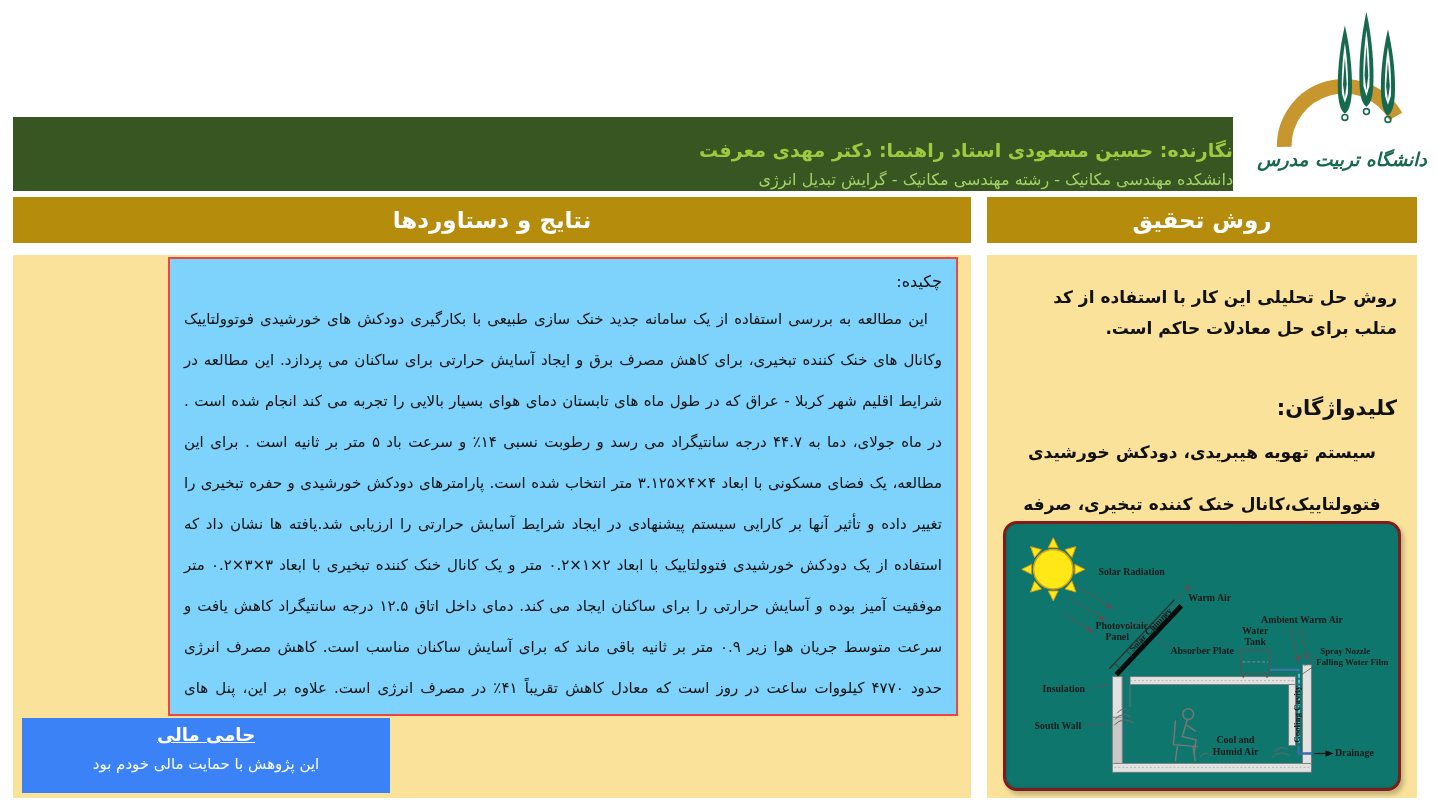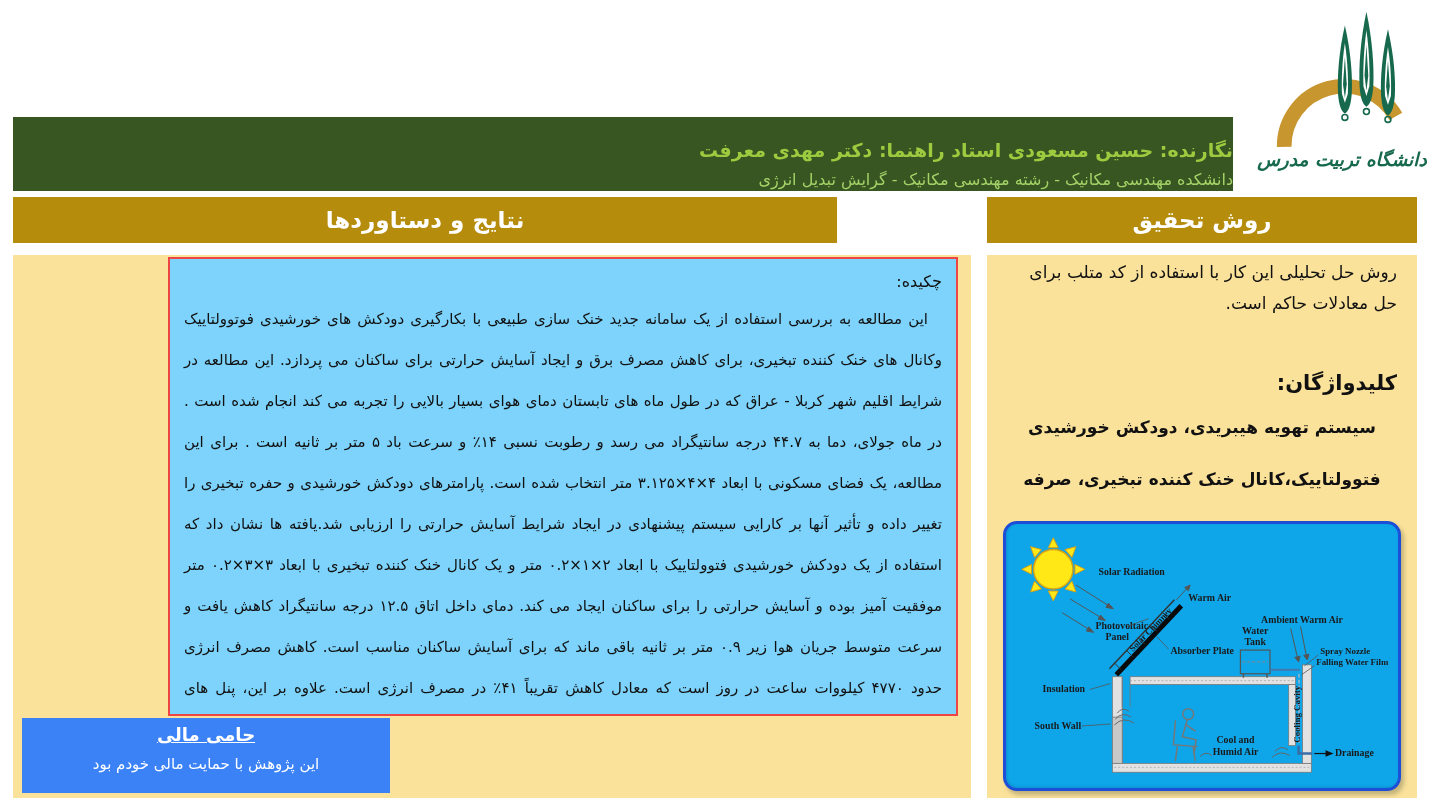--- a/index.html
+++ b/index.html
@@ -10,44 +10,44 @@
              color:#23430f;font-weight:bold;font-size:26px;line-height:37px;text-align:center;
              padding-top:14px;box-sizing:border-box;}
   .author-bar{position:absolute;left:13px;top:117px;width:1220px;height:74px;background:#375621;
               text-align:right;box-sizing:border-box;padding-top:22px;}
   .author-line{color:#9ccb3f;font-weight:bold;font-size:19px;}
   .affil-line{color:#a5d268;font-size:16px;margin-top:9px;}
   .logo{position:absolute;left:1247px;top:0px;width:186px;height:194px;}
   
   .hdr{position:absolute;top:197px;height:46px;background:#B58C0B;color:#ffffff;font-weight:bold;
        font-size:23px;line-height:46px;text-align:center;}
-  .hdr-left{left:13px;width:824px;}
+  .hdr-left{left:13px;width:958px;}
   .hdr-right{left:987px;width:430px;}
   
   .panel{position:absolute;top:255px;height:543px;background:#FBE29B;}
   .panel-left{left:13px;width:958px;}
   .panel-right{left:987px;width:430px;}
   
   .abstract{position:absolute;left:168px;top:257px;width:790px;height:459px;background:#7dd3fc;
             border:2px solid #ef4444;box-sizing:border-box;padding:6px 14px 0 14px;overflow:hidden;}
   .abs-h{font-size:16px;color:#111;line-height:34px;}
   .abs-b{margin:0;font-size:15px;color:#111;line-height:41px;text-align:justify;text-indent:14px;}
   
   .sponsor{position:absolute;left:22px;top:718px;width:368px;height:75px;background:#3b82f6;
            text-align:center;box-sizing:border-box;padding-top:6px;}
   .sp-h{color:#ffffff;font-weight:bold;font-size:18px;text-decoration:underline;}
   .sp-t{color:#ffffff;font-size:15px;margin-top:10px;}
   
-  .method-text{padding:2px 20px 0 20px;font-size:17px;font-weight:normal;color:#111;
+  .method-text{padding:27px 20px 0 20px;font-size:17px;font-weight:bold;color:#111;
                line-height:31px;text-align:right;}
   .kw-h{margin-top:52px;padding:0 20px;font-size:21px;font-weight:bold;color:#111;text-align:right;}
   .kw{margin-top:6px;padding:0 16px;font-size:17px;font-weight:bold;color:#111;text-align:center;
       line-height:52px;}
-  .diagram{position:absolute;left:16px;top:266px;width:398px;height:270px;background:#0ea5e9;
-           border:3px solid #1d4ed8;border-radius:14px;box-sizing:border-box;
+  .diagram{position:absolute;left:16px;top:266px;width:398px;height:270px;background:#0f766e;
+           border:3px solid #7f1d1d;border-radius:14px;box-sizing:border-box;
            box-shadow:3px 4px 4px rgba(90,90,60,0.35), inset 1px -1px 3px rgba(0,0,0,0.12);}
   .diagram svg{width:100%;height:100%;}
   .dlabel{font-family:"Liberation Serif","DejaVu Serif",serif;font-weight:bold;fill:#1a1a1a;font-size:10px;}
   .dlabel-s{font-family:"Liberation Serif","DejaVu Serif",serif;font-weight:bold;fill:#1a1a1a;font-size:9px;}
   .logo-text{font-family:"DejaVu Sans",sans-serif;font-weight:bold;font-style:italic;fill:#17694E;font-size:19px;}
 </style>
 </head>
 <body>
 
 <div class="page">

